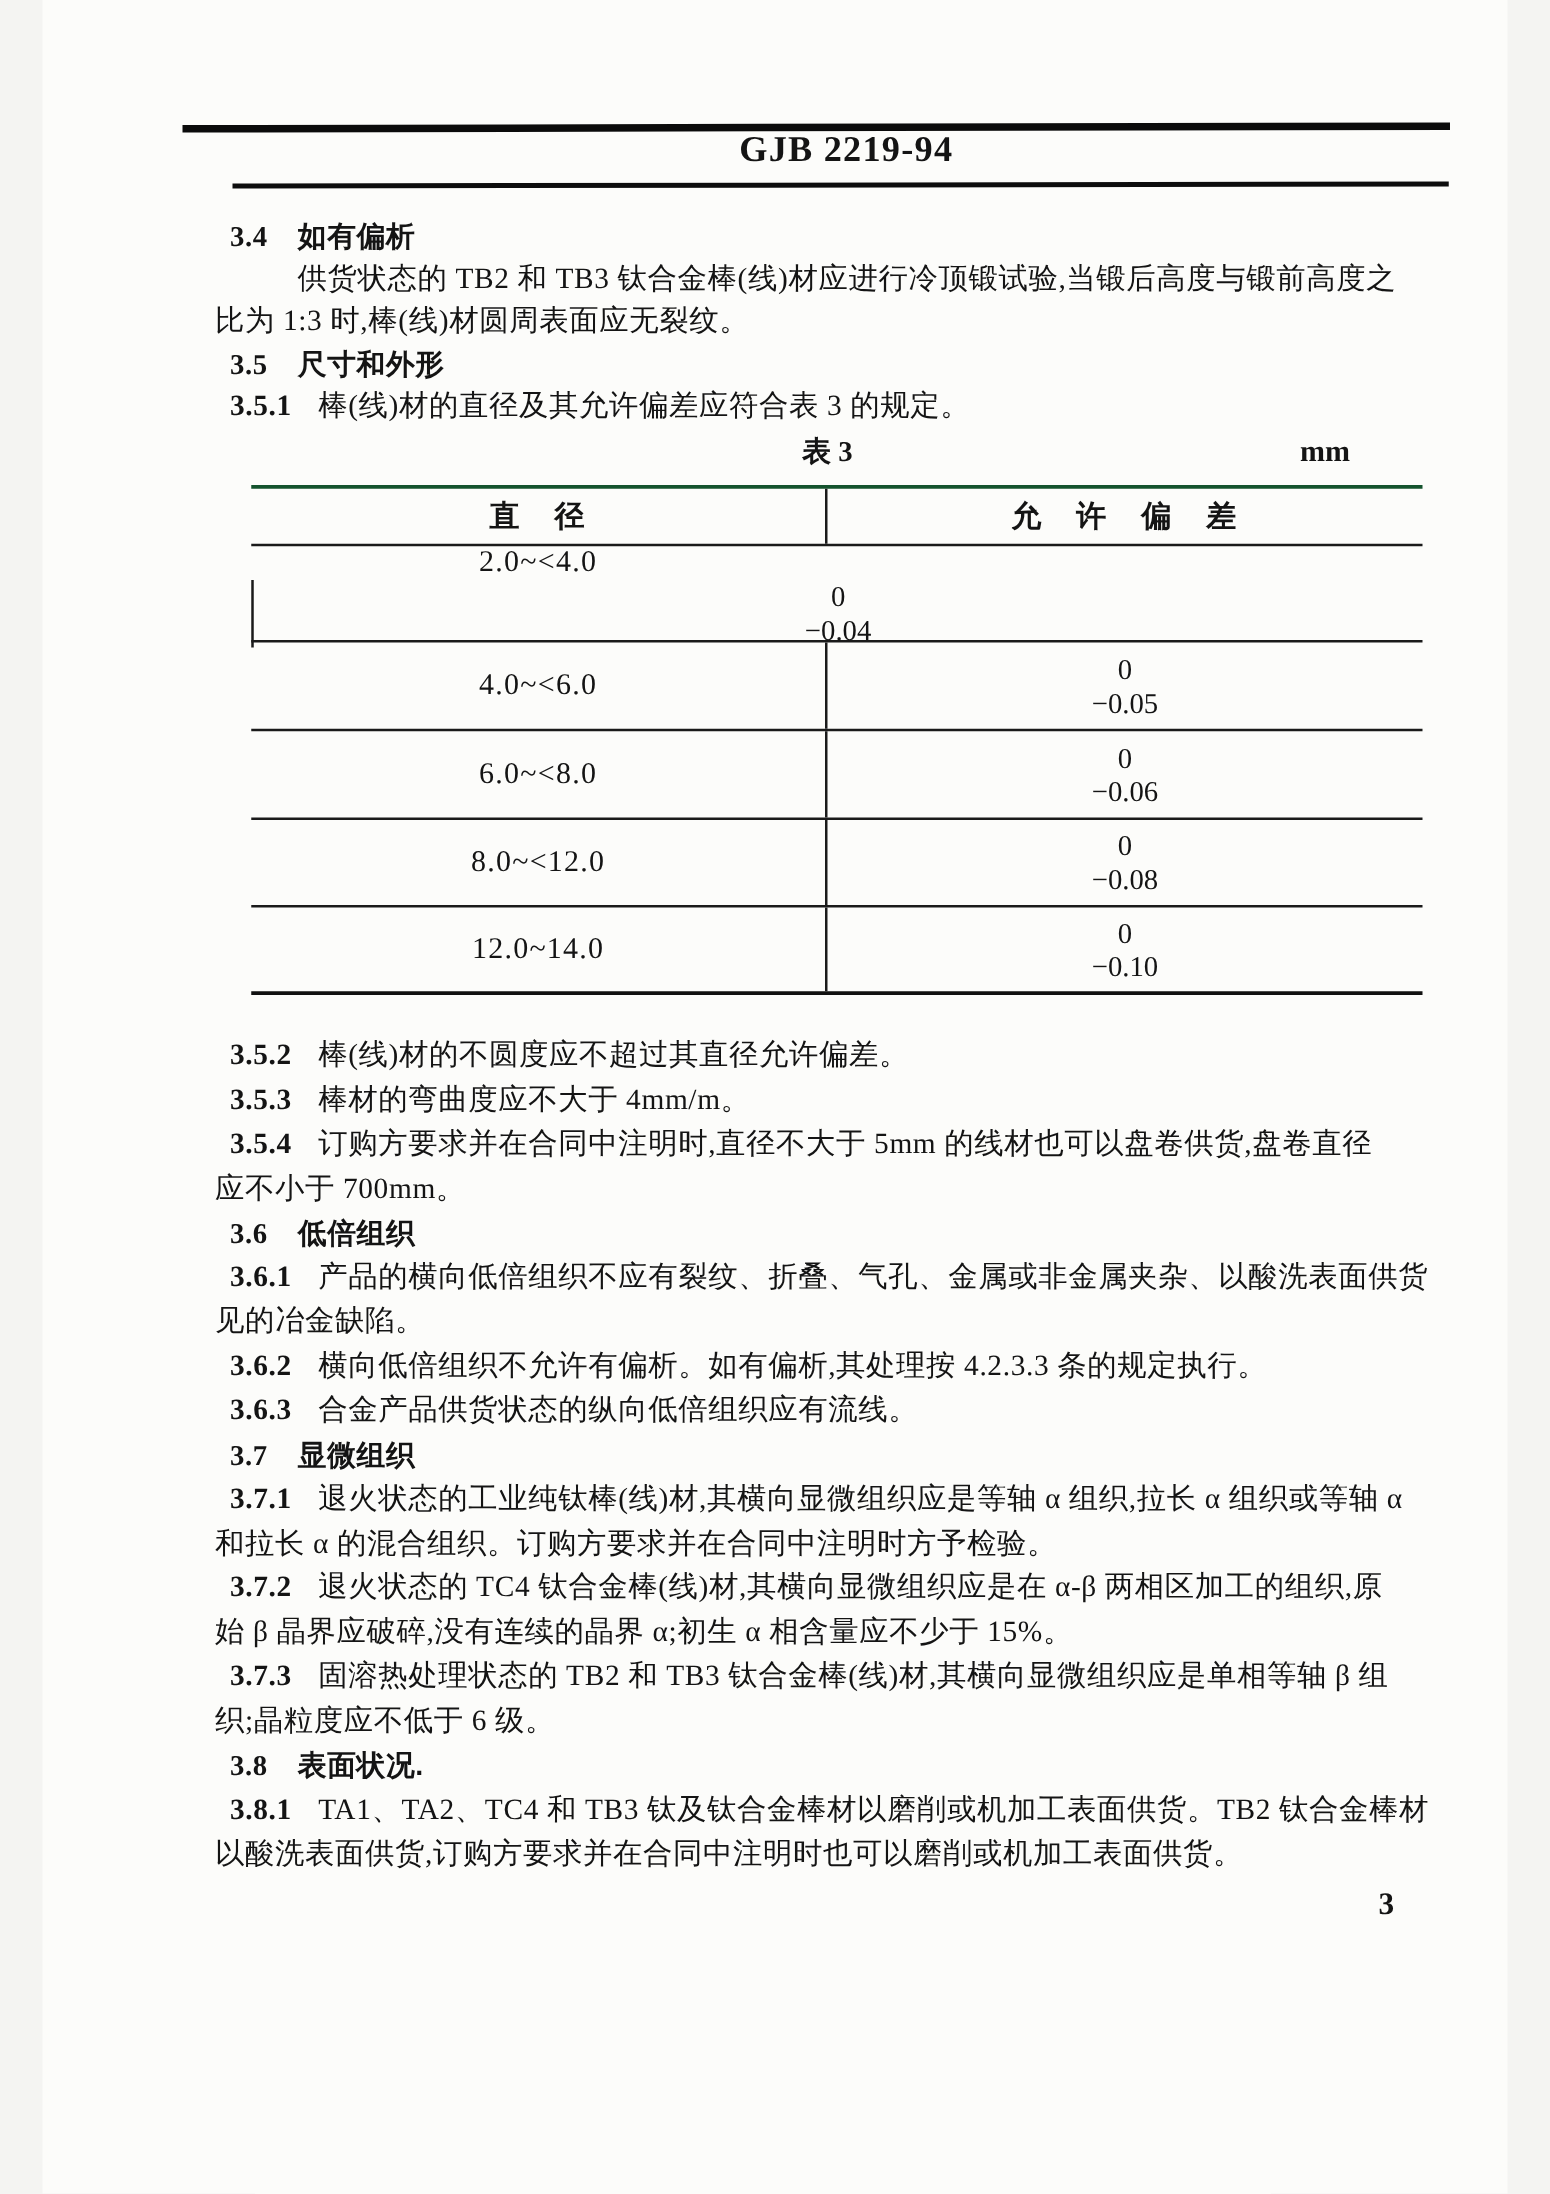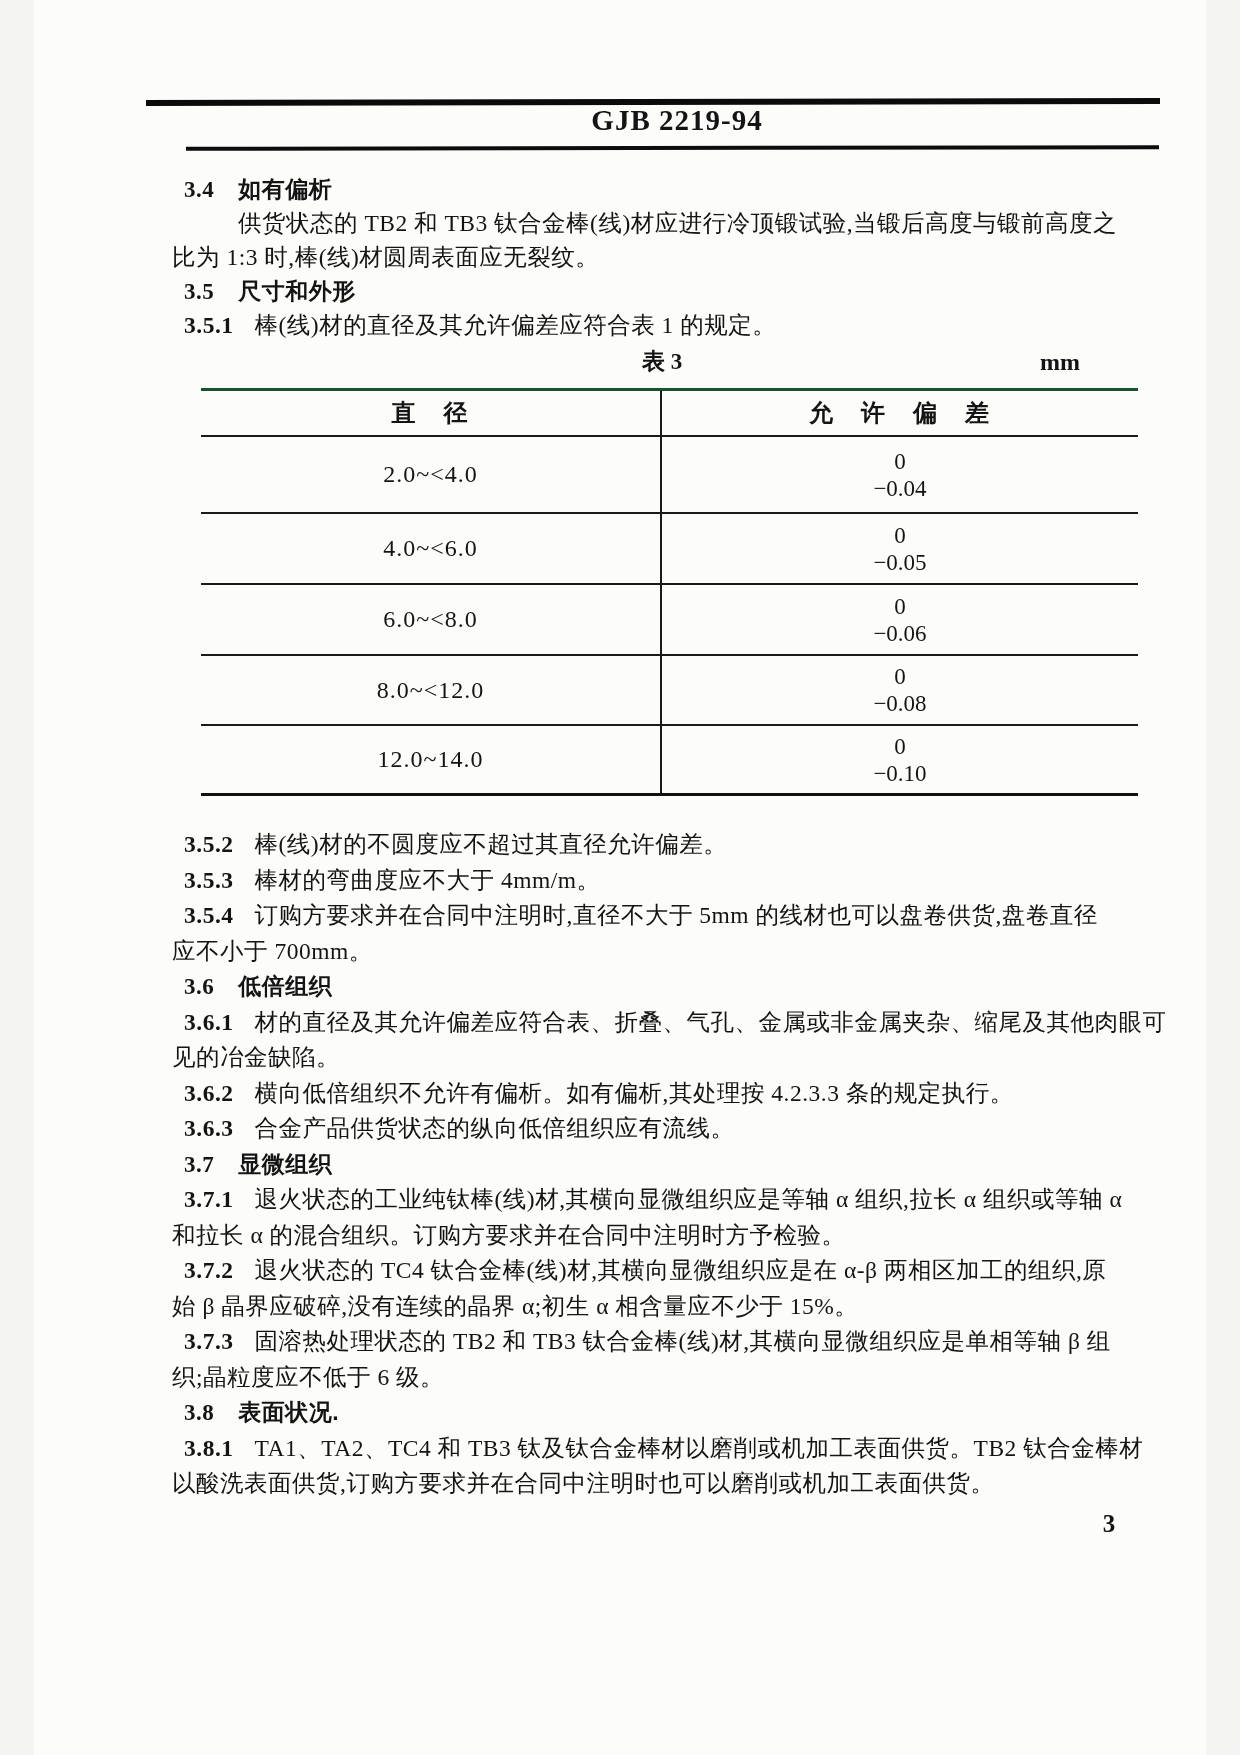--- a/index.html
+++ b/index.html
@@ -63,21 +63,21 @@
   }
   
   .spec-table{
     position:absolute;left:167px;top:388px;width:937px;height:408px;
     border-top:3px solid #14532d;border-bottom:3px solid #111;
     box-sizing:border-box;
   }
   .trow{display:flex;box-sizing:border-box;}
   .trow.data{border-top:2px solid #1a1a1a;}
   .r-head{height:44px;}
-  .r1{height:77px;} .r2{height:71px;} .r3{height:71px;} .r4{height:70px;} .r5{height:69px;}
+  .r1{height:77px;flex-direction:column;} .r2{height:71px;} .r3{height:71px;} .r4{height:70px;} .r5{height:69px;}
   .cell{display:flex;align-items:center;justify-content:center;box-sizing:border-box;}
   .c-dia{width:459px;font-size:24px;font-weight:500;letter-spacing:1px;}
   .c-dev{flex:1;border-left:2px solid #1a1a1a;}
   .hcell{font-size:24px;font-weight:700;letter-spacing:2px;}
   .dev{
     text-align:center;font-size:23px;font-weight:500;line-height:27px;
   }
   .page-num{
     position:absolute;left:1058px;top:1510px;width:34px;
     text-align:center;font-size:25px;font-weight:600;
@@ -101,21 +101,21 @@
     <div class="ln indent">
       <span>供货状态的 TB2 和 TB3 钛合金棒(线)材应进行冷顶锻试验,当锻后高度与锻前高度之</span>
     </div>
     <div class="ln cont">
       <span>比为 1:3 时,棒(线)材圆周表面应无裂纹。</span>
     </div>
     <div class="ln heading">
       <span class="num">3.5</span><span>尺寸和外形</span>
     </div>
     <div class="ln">
-      <span class="num">3.5.1</span><span>棒(线)材的直径及其允许偏差应符合表 1 的规定。</span>
+      <span class="num">3.5.1</span><span>棒(线)材的直径及其允许偏差应符合表 3 的规定。</span>
     </div>
   </div>
 
   <div class="caption-row">
     <span class="tbl-caption">表 3</span>
     <span class="tbl-unit">mm</span>
   </div>
 
   <div class="spec-table">
     <div class="trow r-head">
@@ -179,21 +179,21 @@
     <div class="ln">
       <span class="num">3.5.4</span><span>订购方要求并在合同中注明时,直径不大于 5mm 的线材也可以盘卷供货,盘卷直径</span>
     </div>
     <div class="ln cont">
       <span>应不小于 700mm。</span>
     </div>
     <div class="ln heading">
       <span class="num">3.6</span><span>低倍组织</span>
     </div>
     <div class="ln">
-      <span class="num">3.6.1</span><span>材的直径及其允许偏差应符合表、折叠、气孔、金属或非金属夹杂、缩尾及其他肉眼可</span>
+      <span class="num">3.6.1</span><span>产品的横向低倍组织不应有裂纹、折叠、气孔、金属或非金属夹杂、以酸洗表面供货</span>
     </div>
     <div class="ln cont">
       <span>见的冶金缺陷。</span>
     </div>
     <div class="ln">
       <span class="num">3.6.2</span><span>横向低倍组织不允许有偏析。如有偏析,其处理按 4.2.3.3 条的规定执行。</span>
     </div>
     <div class="ln">
       <span class="num">3.6.3</span><span>合金产品供货状态的纵向低倍组织应有流线。</span>
     </div>

